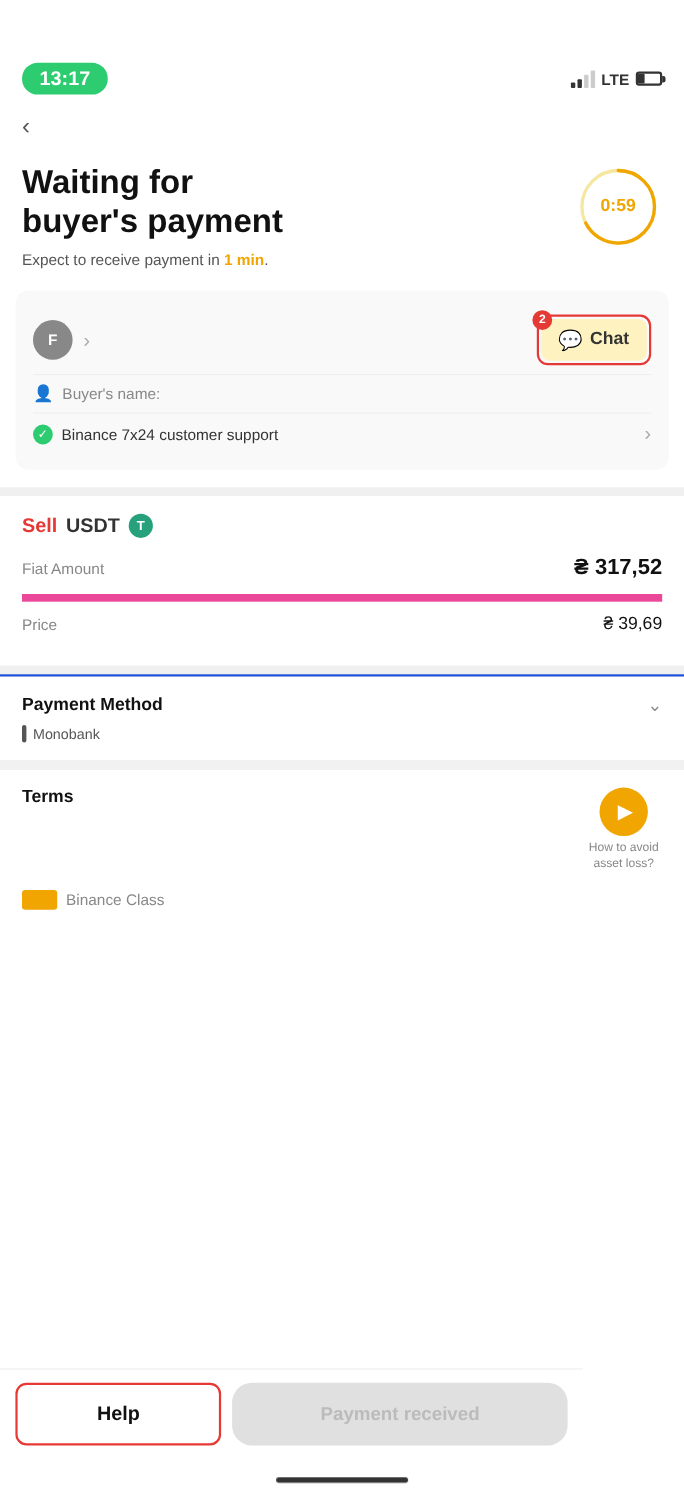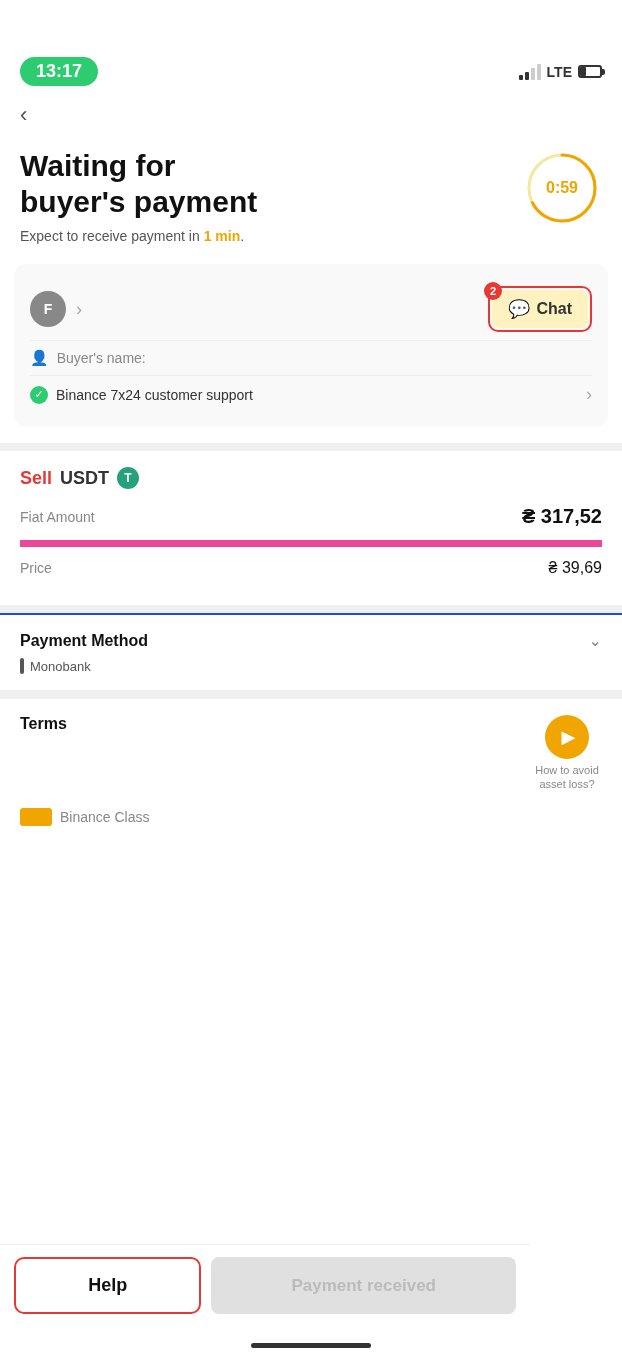--- a/index.html
+++ b/index.html
@@ -457,21 +457,21 @@
       font-size: 18px;
       font-weight: 700;
       color: #111;
       cursor: pointer;
     }
     .payment-received-btn {
       flex: 1.8;
       padding: 16px;
       background: #e0e0e0;
       border: none;
-      border-radius: 8px;
+      border-radius: 18px;
       font-size: 17px;
       font-weight: 600;
       color: #bbb;
       cursor: not-allowed;
     }
 
     
     .home-indicator {
       position: fixed;
       bottom: 8px;

